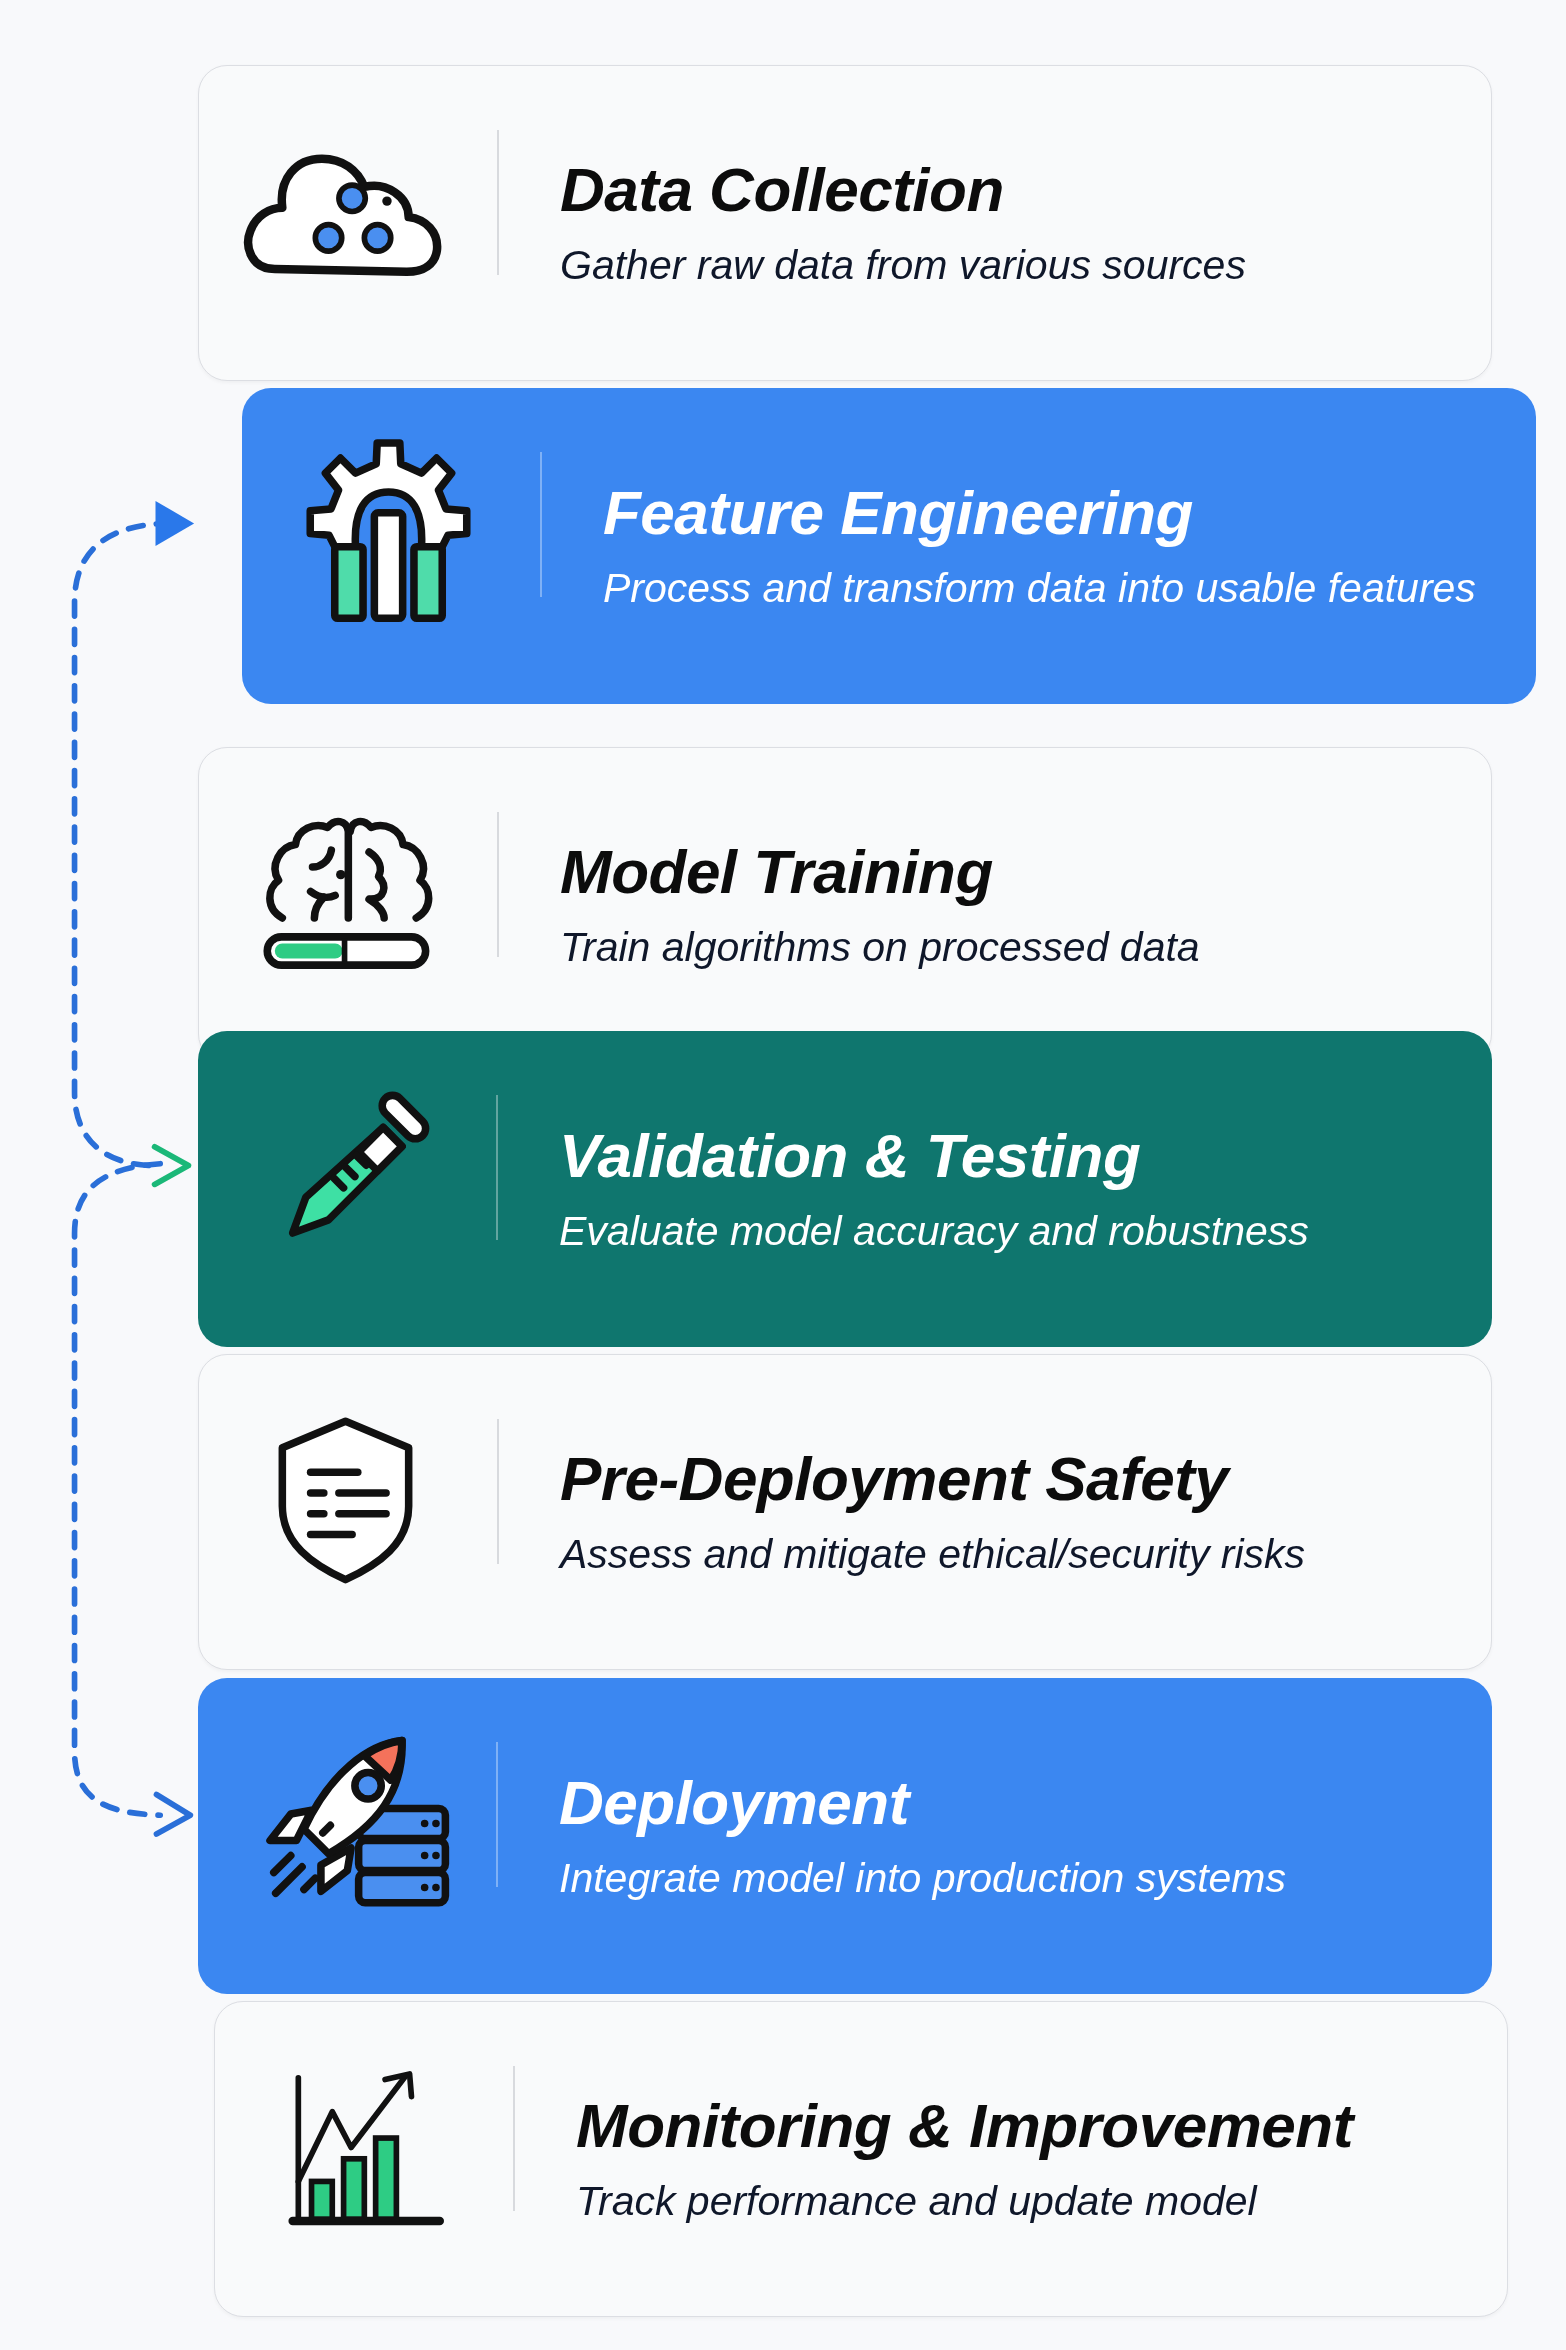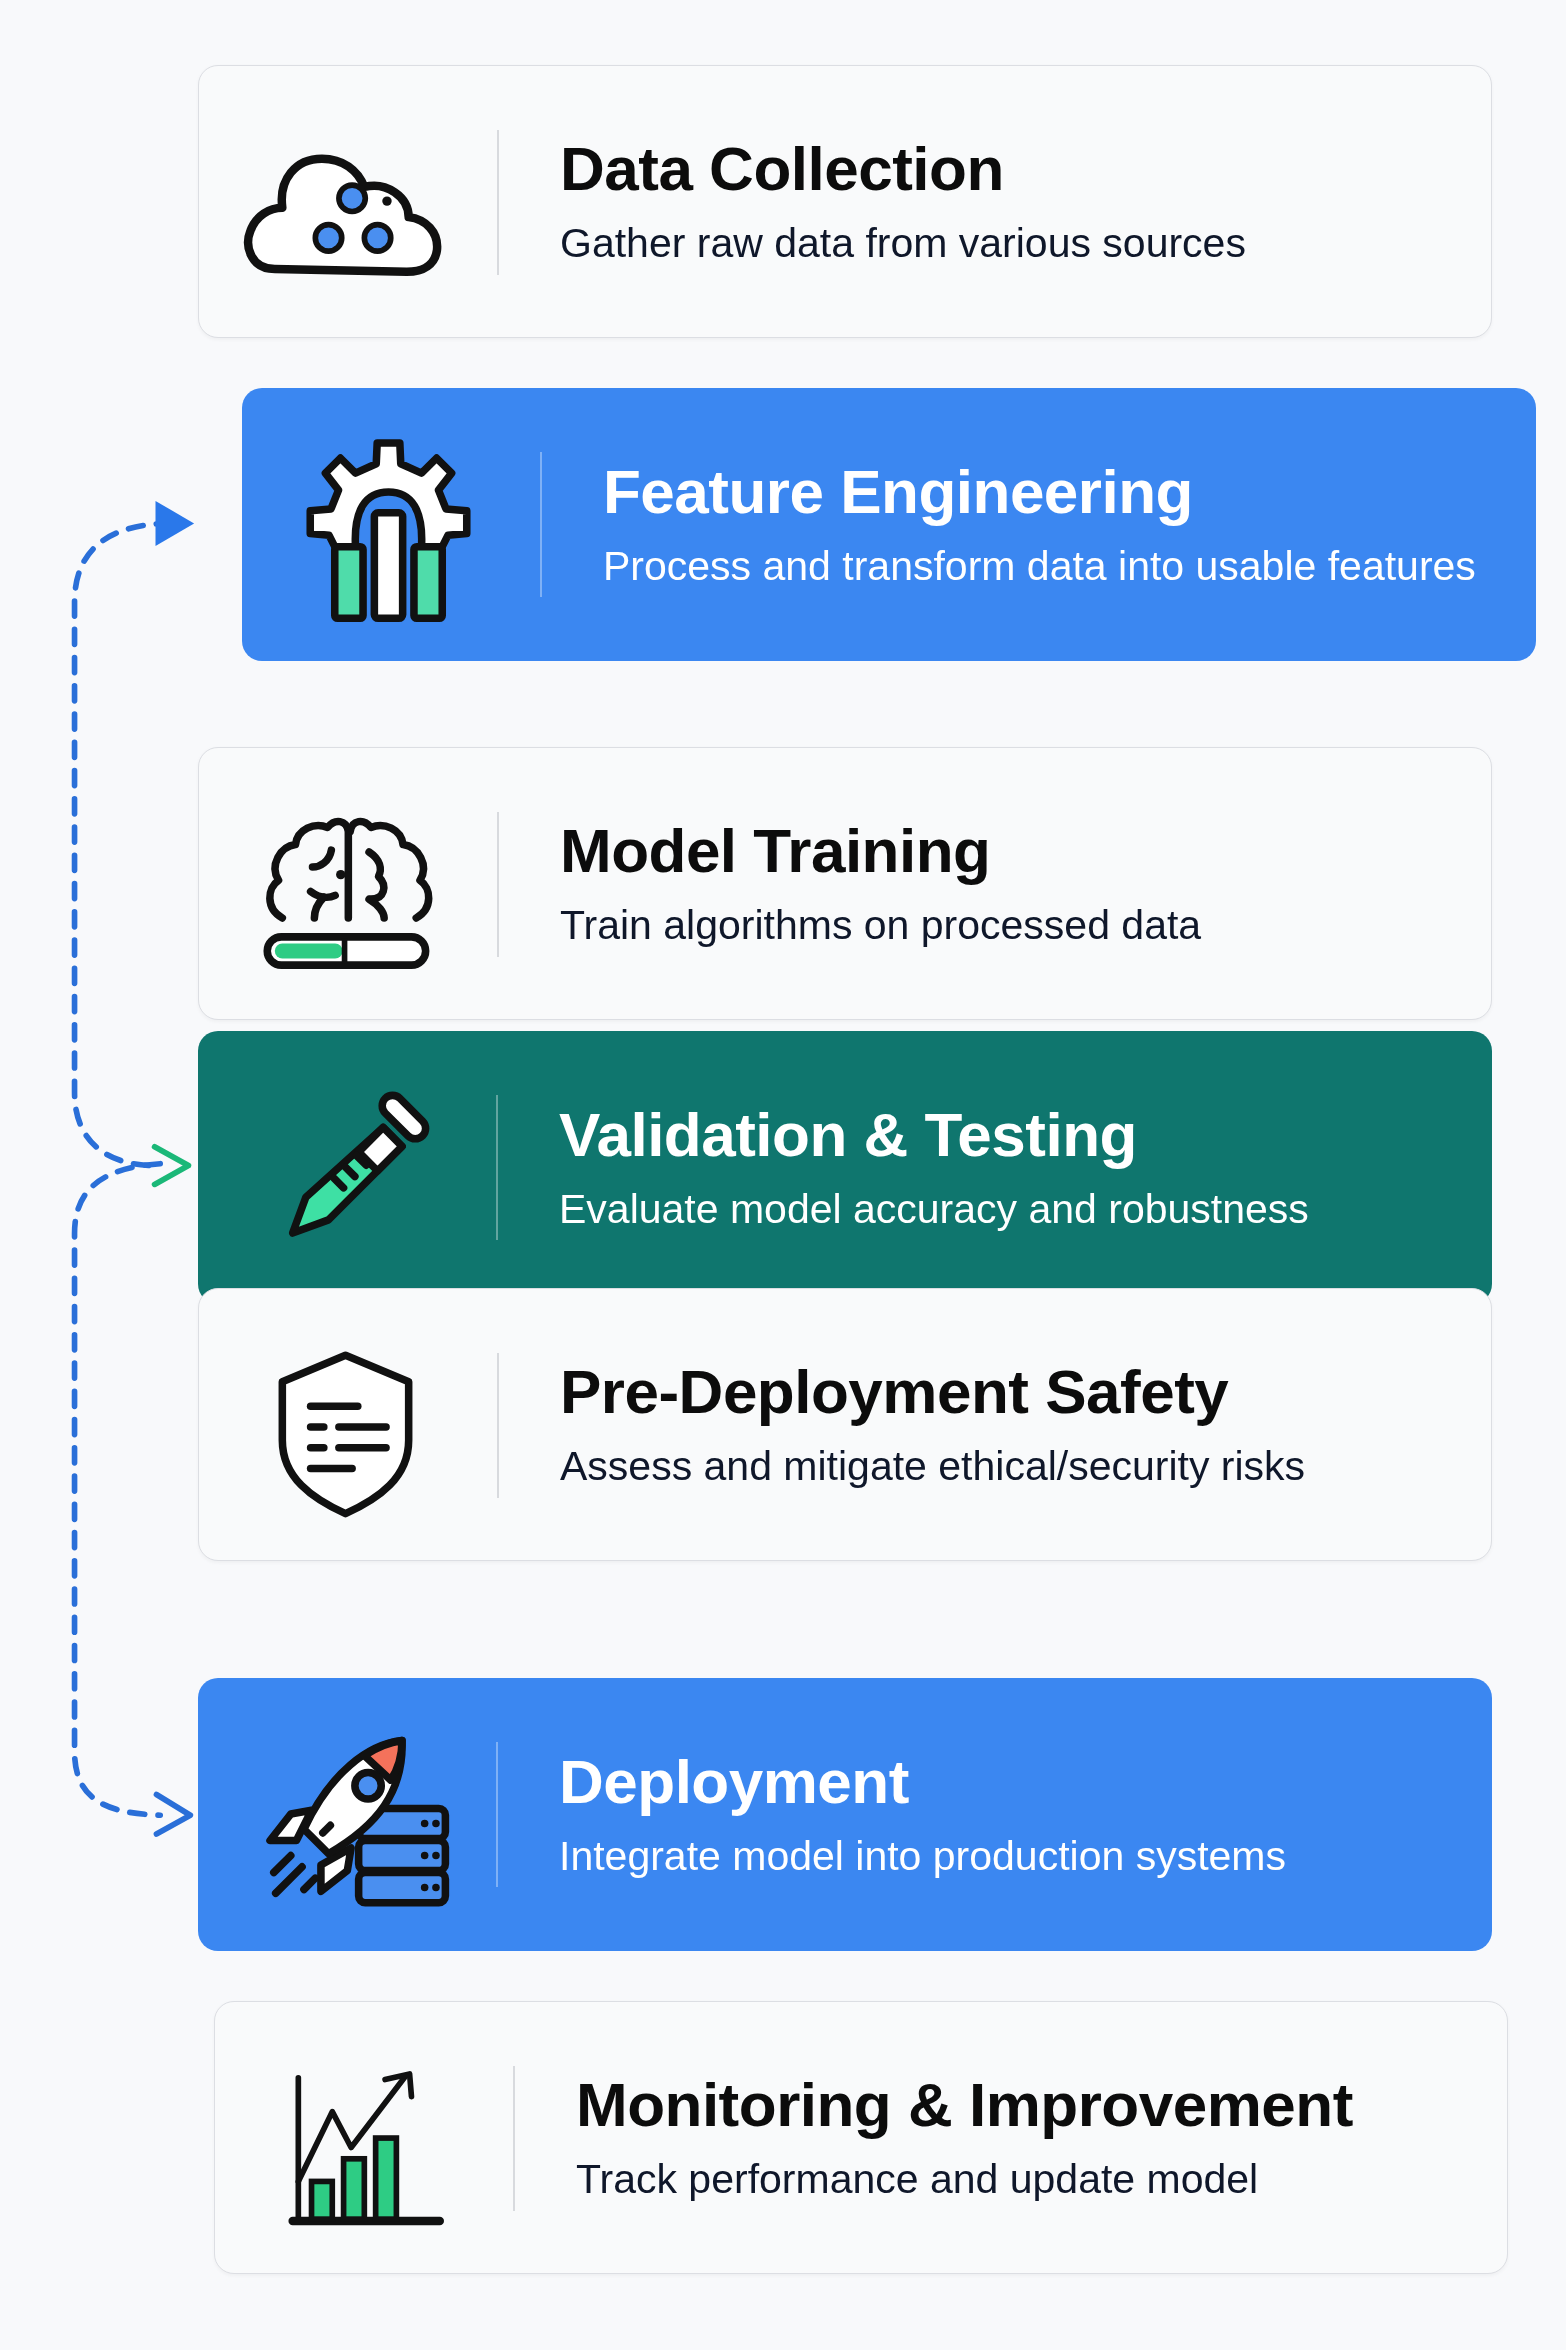--- a/index.html
+++ b/index.html
@@ -3,22 +3,22 @@
 <meta charset="utf-8">
 <style>
   html, body { margin: 0; padding: 0; }
   body {
     width: 1567px; height: 2350px;
     background: #f8f9fb;
     position: relative; overflow: hidden;
     font-family: "Liberation Sans", "DejaVu Sans", sans-serif;
   }
   .card {
-    position: absolute; left: 198px; width: 1294px; height: 273px;
-    border-radius: 20px; box-sizing: border-box;
+    position: absolute; left: 198px; width: 1294px; height: 316px;
+    border-radius: 29px; box-sizing: border-box; font-style: italic;
   }
   .card.light { background: #f9fafb; border: 1.9px solid #dcdee3; box-shadow: 0 1.9px 3.8px rgba(0,0,0,0.04); }
   .card.blue  { background: #3b87f1; }
   .card.green { background: #0f766e; }
   .icon { position: absolute; left: 38px; top: 38px; width: 217px; height: 198px; }
   .icon svg { width: 100%; height: 100%; display: block; }
   .divider { position: absolute; left: 298px; top: 64px; width: 1.9px; height: 145px; background: #d8dade; }
   .card.blue .divider, .card.green .divider { background: rgba(255,255,255,0.35); }
   .text { position: absolute; left: 361px; right: 38px; top: 0; bottom: 0; display: flex; flex-direction: column; justify-content: center; }
   .title { font-size: 62px; font-weight: bold; color: #0c0c0c; line-height: 1.15; letter-spacing: -0.5px; }
@@ -112,21 +112,21 @@
       </g>
     </svg>
   </div>
   <div class="divider"></div>
   <div class="text">
     <div class="title">Validation &amp; Testing</div>
     <div class="subtitle">Evaluate model accuracy and robustness</div>
   </div>
 </div>
 
-<div class="card light" style="top:1288px;">
+<div class="card light" style="top:1354px;">
   <div class="icon">
     <svg viewBox="0 0 230 210">
       <path d="M115 30 L 182 58 L 182 120 C 182 160, 150 182, 115 198 C 80 182, 48 160, 48 120 L 48 58 Z" fill="#fff" stroke="#111" stroke-width="8" stroke-linejoin="round"></path>
       <g stroke="#111" stroke-width="8" stroke-linecap="round">
         <line x1="78" y1="84" x2="128" y2="84"></line>
         <line x1="78" y1="106" x2="92" y2="106"></line>
         <line x1="108" y1="106" x2="158" y2="106"></line>
         <line x1="78" y1="128" x2="92" y2="128"></line>
         <line x1="108" y1="128" x2="158" y2="128"></line>
         <line x1="78" y1="150" x2="122" y2="150"></line>

